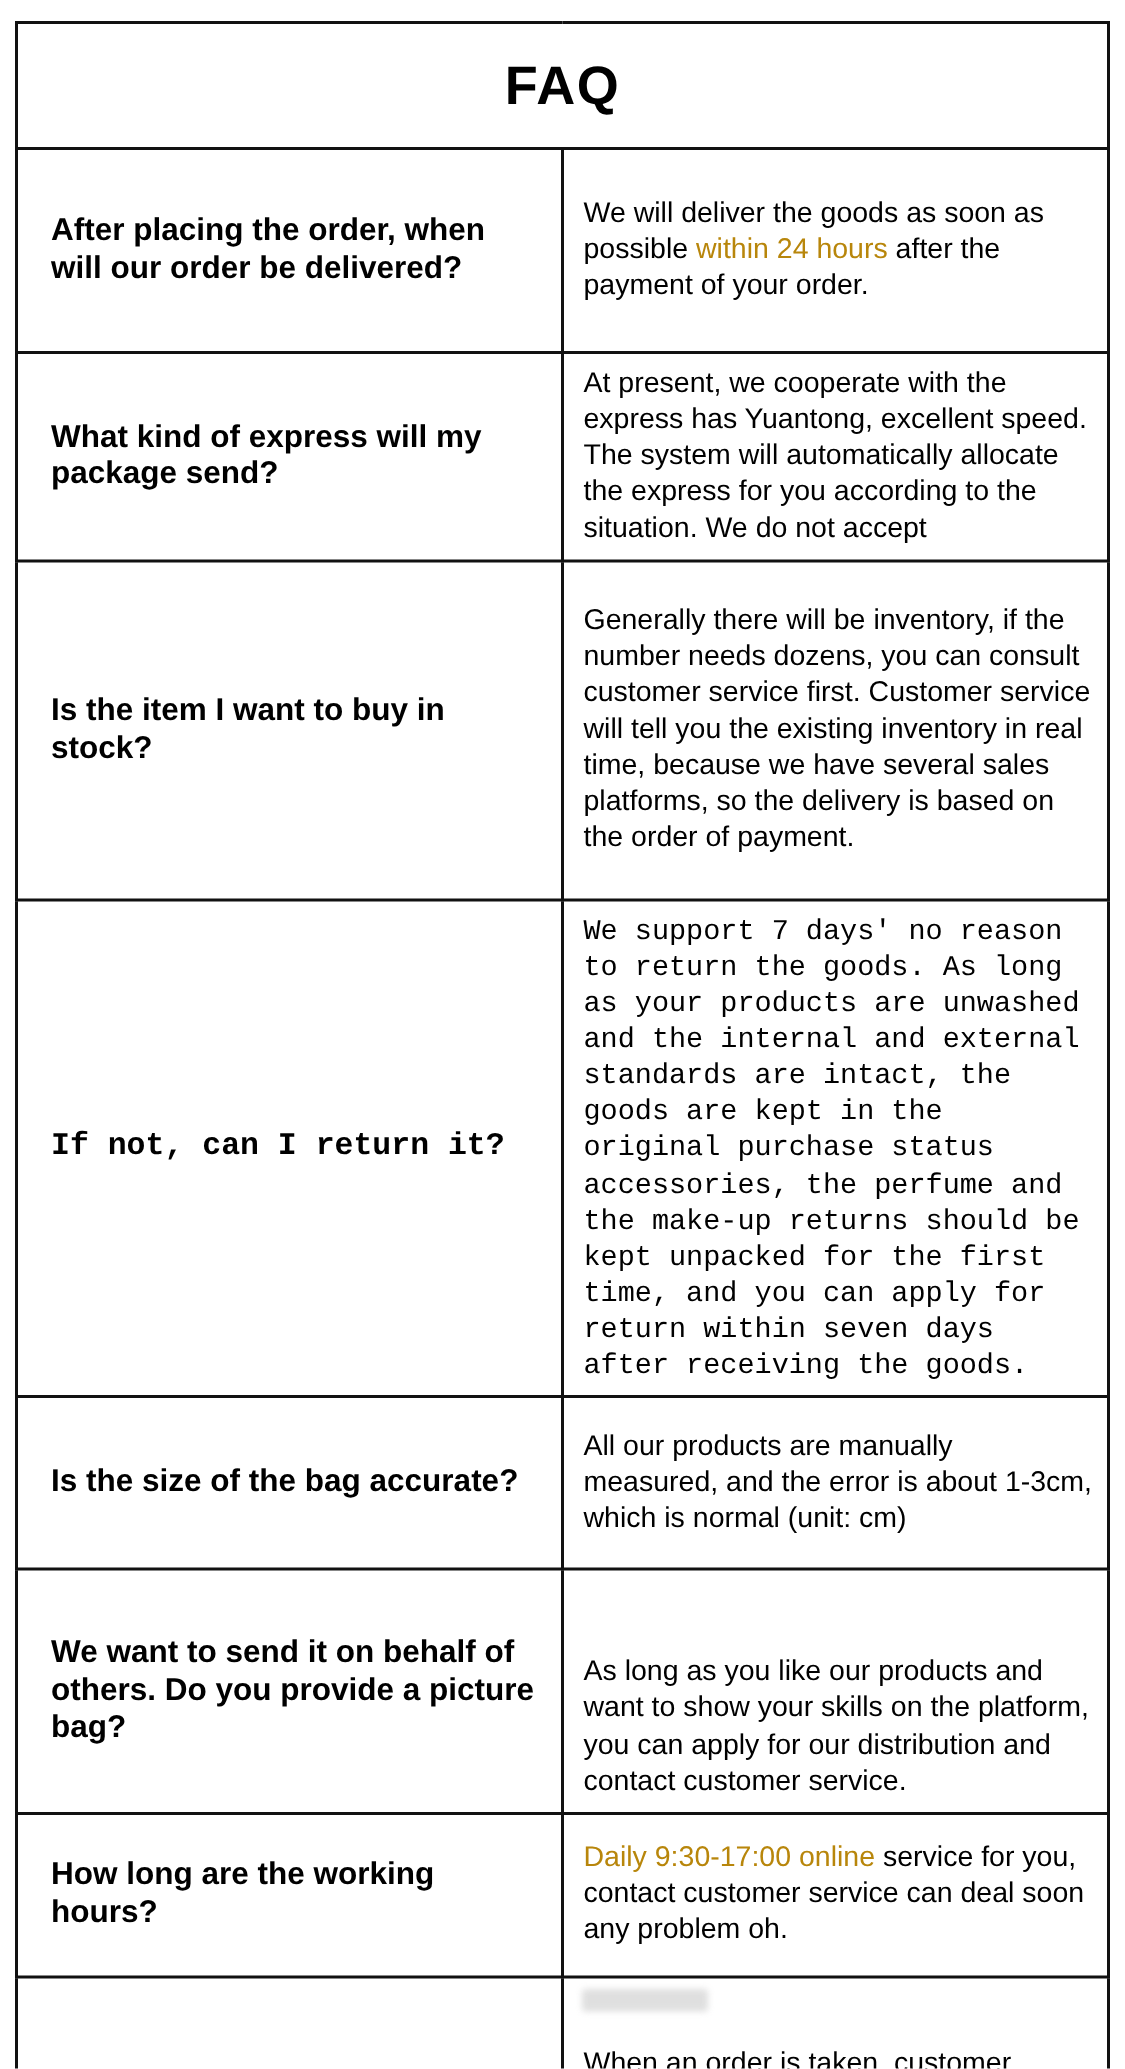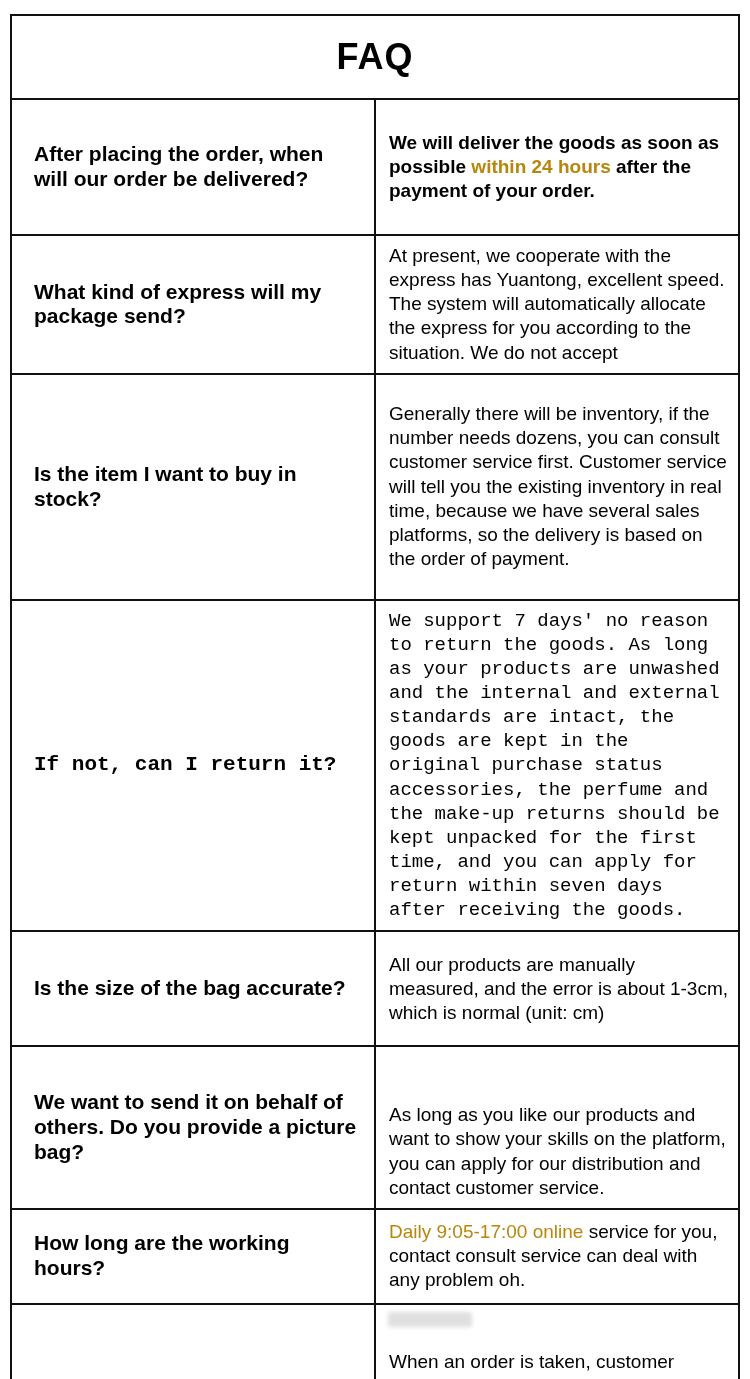--- a/index.html
+++ b/index.html
@@ -57,21 +57,21 @@
   }
   .hl {
     color: #b8860b;
   }
   tr.r1 td { height: 136px; }
   tr.r2 td { height: 124px; }
   tr.r3 td { height: 226px; }
   tr.r4 td { height: 234px; font-family: Liberation Mono, monospace; }
   tr.r5 td { height: 115px; }
   tr.r6 td { height: 156px; }
-  tr.r7 td { height: 95px; }
+  tr.r7 td { height: 109px; }
   tr.r8 td { height: 238px; border-radius: 10px; }
   .smudge {
     position: absolute;
     top: 7px;
     left: 12px;
     width: 84px;
     height: 15px;
     background: #b9b9b9;
     opacity: 0.45;
     filter: blur(2px);
@@ -88,21 +88,21 @@
       <td colspan="2" class="title-cell">
         <span>FAQ</span>
       </td>
     </tr>
 
     <tr class="r1">
       <td class="q-cell">
         <span>After placing the order, when will our order be delivered?</span>
       </td>
       <td class="a-cell">
-        <p style="max-width:350px;font-weight:bold;"><span>We will deliver the goods as soon as possible </span><span class="hl">within 24 hours</span><span> after the payment of your order.</span></p>
+        <p style="max-width:350px;"><span>We will deliver the goods as soon as possible </span><span class="hl">within 24 hours</span><span> after the payment of your order.</span></p>
       </td>
     </tr>
 
     <tr class="r2">
       <td class="q-cell">
         <span>What kind of express will my package send?</span>
       </td>
       <td class="a-cell">
         <p style="max-width:432px;"><span>At present, we cooperate with the express has Yuantong, excellent speed. The system will automatically allocate the express for you according to the situation. We do not accept</span></p>
       </td>
@@ -142,21 +142,21 @@
       <td class="a-cell">
         <p style="max-width:372px;margin-top:48px;"><span>As long as you like our products and want to show your skills on the platform, you can apply for our distribution and contact customer service.</span></p>
       </td>
     </tr>
 
     <tr class="r7">
       <td class="q-cell">
         <span>How long are the working hours?</span>
       </td>
       <td class="a-cell">
-        <p style="max-width:408px;"><span class="hl">Daily 9:05-17:00 online</span><span> service for you, contact consult service can deal with any problem oh.</span></p>
+        <p style="max-width:408px;"><span class="hl">Daily 9:30-17:00 online</span><span> service for you, contact customer service can deal soon any problem oh.</span></p>
       </td>
     </tr>
 
     <tr class="r8">
       <td class="q-cell">
         <span>How to calculate the perfume?</span>
       </td>
       <td class="a-cell">
         <div class="smudge"></div>
         <p style="max-width:388px;"><span>When an order is taken, customer service will calculate the freight according to the quantity of the order. Specific express charge how much, we charge how much, more refund less supply you.</span></p>

